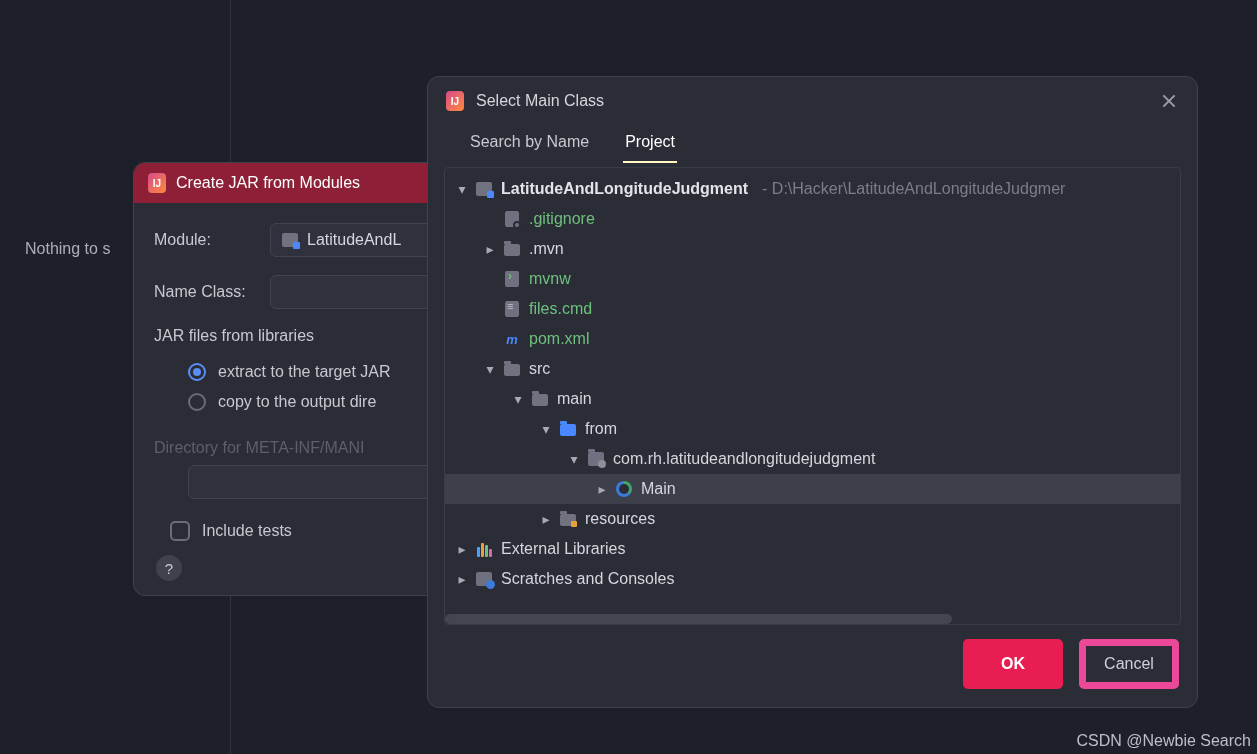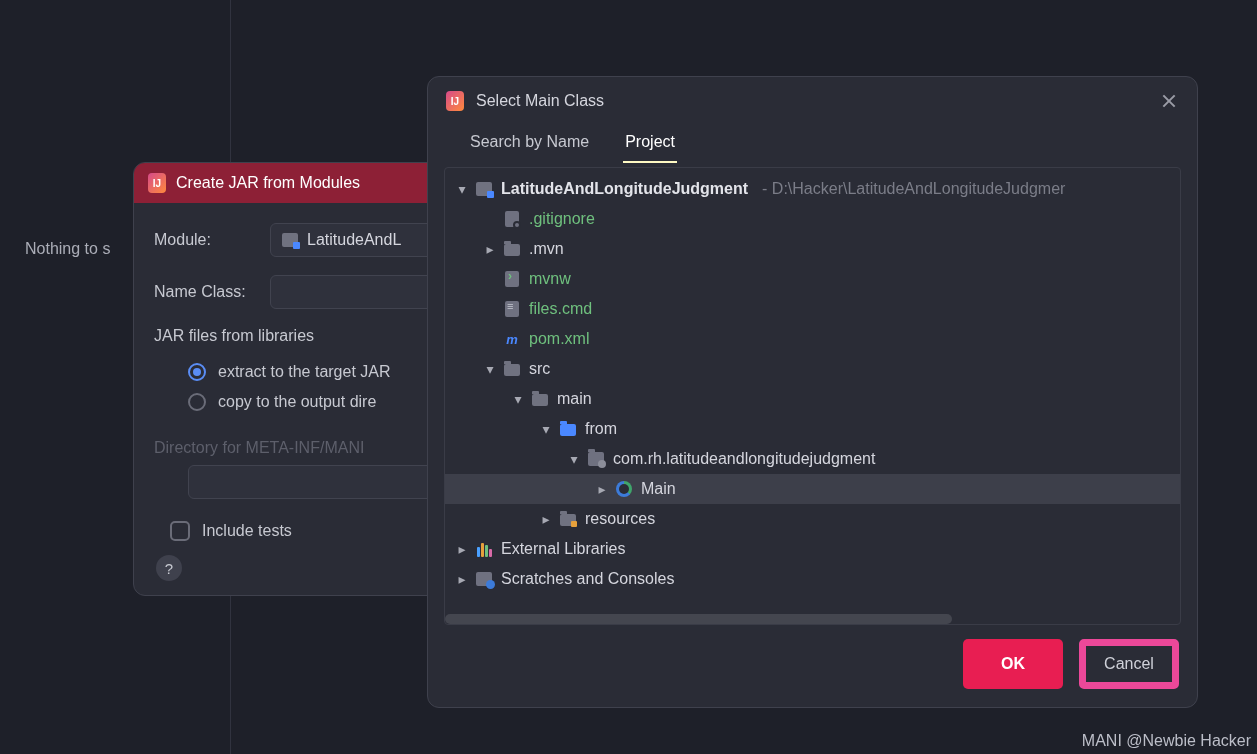--- a/index.html
+++ b/index.html
@@ -407,13 +407,13 @@
     <div class="scroll-track">
       <div class="scroll-thumb"></div>
     </div>
   </div>
   <div class="dlg-footer">
     <div class="btn btn-primary">OK</div>
     <div class="btn btn-secondary">Cancel</div>
   </div>
 </div>
 
-<div class="watermark">MANI @Newbie Hacker</div>
+<div class="watermark">CSDN @Newbie Search</div>
 
 </body></html>

